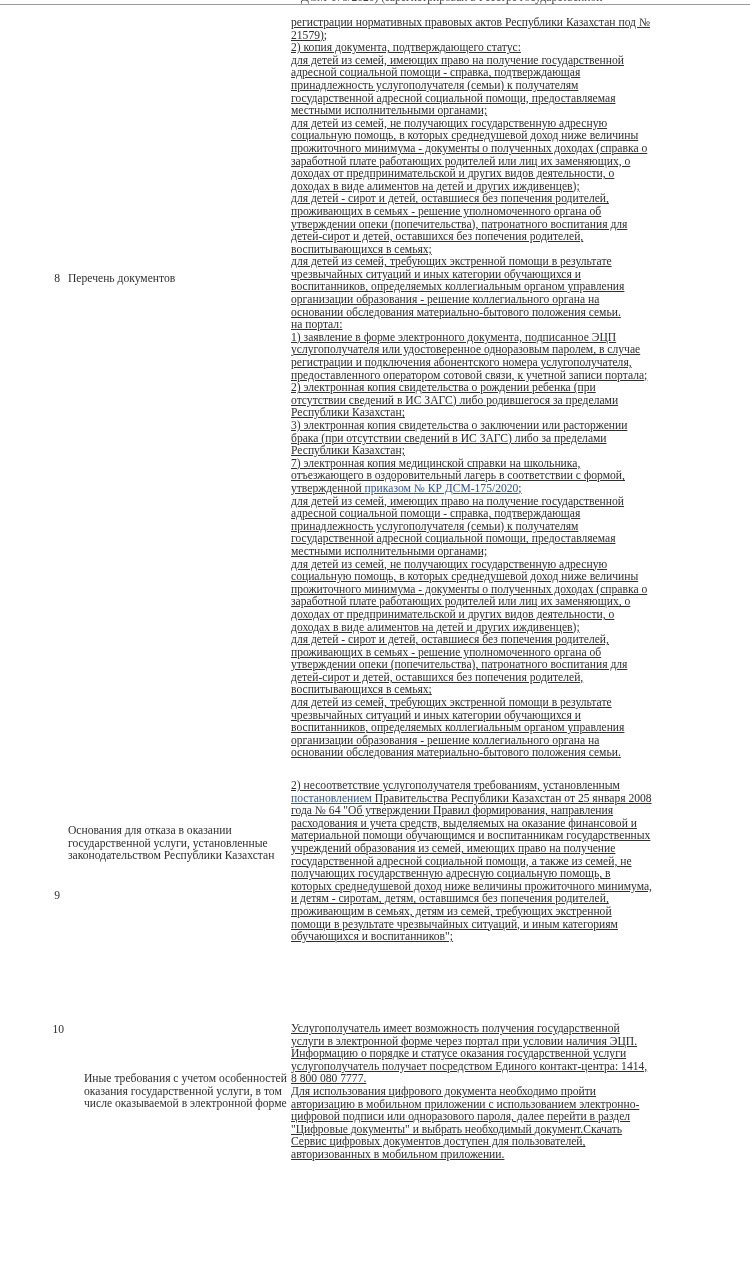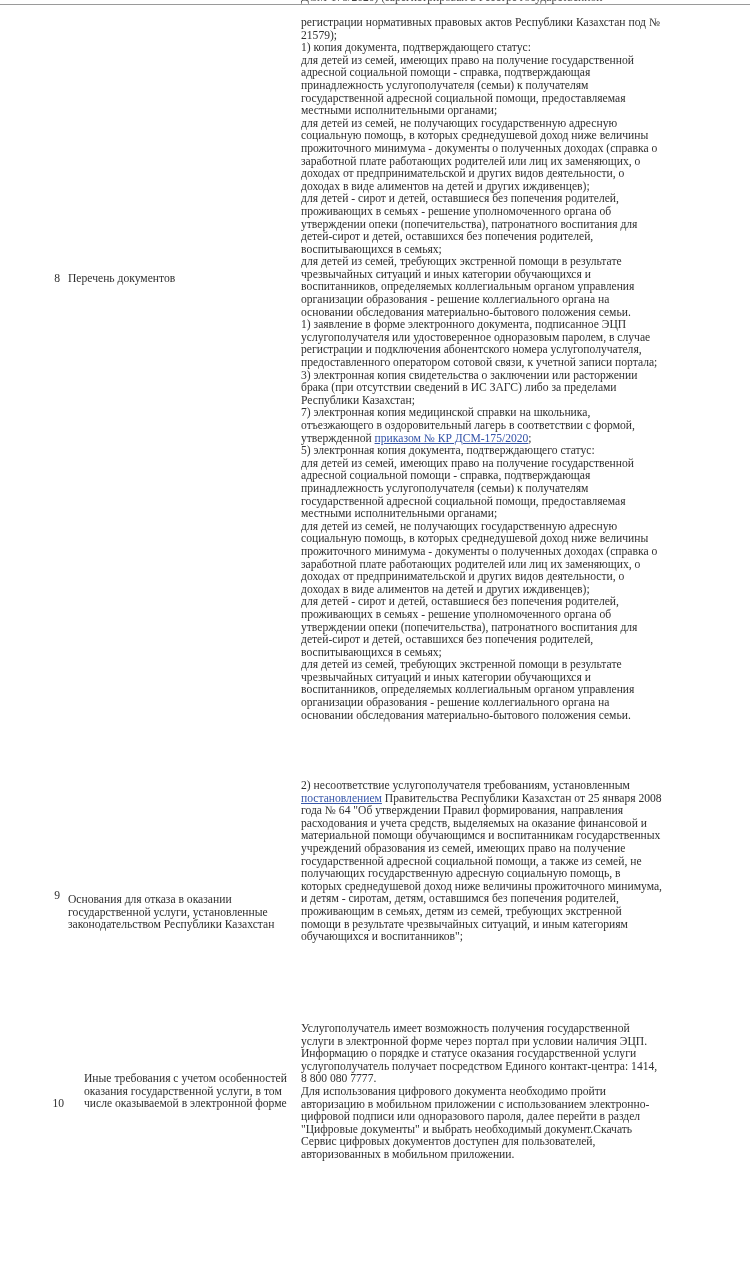--- a/index.html
+++ b/index.html
@@ -6,60 +6,61 @@
   body {
     width: 750px; height: 1280px; overflow: hidden; position: relative;
     font-family: "Liberation Serif", "DejaVu Serif", serif;
     font-size: 11.6px; line-height: 12.6px; color: #2f2f2f;
   }
   .top-rule { position: absolute; left: 0; top: 4px; width: 750px; height: 1px; background: #9a9a9a; }
   .cut-line { position: absolute; left: 301px; top: -8px; white-space: nowrap; color: #444; }
   .row { position: absolute; left: 0; width: 750px; }
   .num { position: absolute; text-align: right; width: 20px; }
   .label { position: absolute; }
-  .content { position: absolute; left: 301px; width: 362px; }
+  .content { position: absolute; left: 291px; width: 362px; text-decoration: underline; }
   .content p { margin: 0; }
   a.lnk { color: #3554a8; text-decoration: underline; text-align: center; }
 </style>
 </head>
 <body>
 
 <div class="top-rule"></div>
 <div class="cut-line">ДСМ-175/2020) (зарегистрирован в Реестре государственной</div>
 
 <div class="row">
   <div class="num" style="left:40px; top:273px;">8</div>
   <div class="label" style="left:68px; top:273px; width:220px;font-family:Liberation Serif, serif;">Перечень документов</div>
   <div class="content" style="top:17px;">
     <p>регистрации нормативных правовых актов Республики Казахстан под № 21579);</p>
-    <p>1) копия документа, подтверждающего статус:</p>
+    <p>2) копия документа, подтверждающего статус:</p>
     <p>для детей из семей, имеющих право на получение государственной адресной социальной помощи - справка, подтверждающая принадлежность услугополучателя (семьи) к получателям государственной адресной социальной помощи, предоставляемая местными исполнительными органами;</p>
     <p>для детей из семей, не получающих государственную адресную социальную помощь, в которых среднедушевой доход ниже величины прожиточного минимума - документы о полученных доходах (справка о заработной плате работающих родителей или лиц их заменяющих, о доходах от предпринимательской и других видов деятельности, о доходах в виде алиментов на детей и других иждивенцев);</p>
     <p>для детей - сирот и детей, оставшиеся без попечения родителей, проживающих в семьях - решение уполномоченного органа об утверждении опеки (попечительства), патронатного воспитания для детей-сирот и детей, оставшихся без попечения родителей, воспитывающихся в семьях;</p>
     <p>для детей из семей, требующих экстренной помощи в результате чрезвычайных ситуаций и иных категории обучающихся и воспитанников, определяемых коллегиальным органом управления организации образования - решение коллегиального органа на основании обследования материально-бытового положения семьи.</p>
+    <p>на портал:</p>
     <p>1) заявление в форме электронного документа, подписанное ЭЦП услугополучателя или удостоверенное одноразовым паролем, в случае регистрации и подключения абонентского номера услугополучателя, предоставленного оператором сотовой связи, к учетной записи портала;</p>
+    <p>2) электронная копия свидетельства о рождении ребенка (при отсутствии сведений в ИС ЗАГС) либо родившегося за пределами Республики Казахстан;</p>
     <p>3) электронная копия свидетельства о заключении или расторжении брака (при отсутствии сведений в ИС ЗАГС) либо за пределами Республики Казахстан;</p>
     <p><span>7) электронная копия медицинской справки на школьника, отъезжающего в оздоровительный лагерь в соответствии с формой, утвержденной </span><a class="lnk" href="#">приказом № КР ДСМ-175/2020</a><span>;</span></p>
-    <p>5) электронная копия документа, подтверждающего статус:</p>
     <p>для детей из семей, имеющих право на получение государственной адресной социальной помощи - справка, подтверждающая принадлежность услугополучателя (семьи) к получателям государственной адресной социальной помощи, предоставляемая местными исполнительными органами;</p>
     <p>для детей из семей, не получающих государственную адресную социальную помощь, в которых среднедушевой доход ниже величины прожиточного минимума - документы о полученных доходах (справка о заработной плате работающих родителей или лиц их заменяющих, о доходах от предпринимательской и других видов деятельности, о доходах в виде алиментов на детей и других иждивенцев);</p>
     <p>для детей - сирот и детей, оставшиеся без попечения родителей, проживающих в семьях - решение уполномоченного органа об утверждении опеки (попечительства), патронатного воспитания для детей-сирот и детей, оставшихся без попечения родителей, воспитывающихся в семьях;</p>
     <p>для детей из семей, требующих экстренной помощи в результате чрезвычайных ситуаций и иных категории обучающихся и воспитанников, определяемых коллегиальным органом управления организации образования - решение коллегиального органа на основании обследования материально-бытового положения семьи.</p>
   </div>
 </div>
 
 <div class="row">
   <div class="num" style="left:40px; top:890px;">9</div>
-  <div class="label" style="left:68px; top:894px; width:215px;">Основания для отказа в оказании государственной услуги, установленные законодательством Республики Казахстан</div>
+  <div class="label" style="left:68px; top:825px; width:215px;">Основания для отказа в оказании государственной услуги, установленные законодательством Республики Казахстан</div>
   <div class="content" style="top:780px;">
     <p><span>2) несоответствие услугополучателя требованиям, установленным </span><a class="lnk" href="#">постановлением</a><span> Правительства Республики Казахстан от 25 января 2008 года № 64 "Об утверждении Правил формирования, направления расходования и учета средств, выделяемых на оказание финансовой и материальной помощи обучающимся и воспитанникам государственных учреждений образования из семей, имеющих право на получение государственной адресной социальной помощи, а также из семей, не получающих государственную адресную социальную помощь, в которых среднедушевой доход ниже величины прожиточного минимума, и детям - сиротам, детям, оставшимся без попечения родителей, проживающим в семьях, детям из семей, требующих экстренной помощи в результате чрезвычайных ситуаций, и иным категориям обучающихся и воспитанников";</span></p>
   </div>
 </div>
 
 <div class="row">
-  <div class="num" style="left:34px; top:1098px; width:30px;">10</div>
+  <div class="num" style="left:34px; top:1024px; width:30px;">10</div>
   <div class="label" style="left:84px; top:1073px; width:225px;">Иные требования с учетом особенностей оказания государственной услуги, в том числе оказываемой в электронной форме</div>
   <div class="content" style="top:1023px;">
     <p>Услугополучатель имеет возможность получения государственной услуги в электронной форме через портал при условии наличия ЭЦП. Информацию о порядке и статусе оказания государственной услуги услугополучатель получает посредством Единого контакт-центра: 1414, 8 800 080 7777.</p>
     <p>Для использования цифрового документа необходимо пройти авторизацию в мобильном приложении с использованием электронно-цифровой подписи или одноразового пароля, далее перейти в раздел "Цифровые документы" и выбрать необходимый документ.Скачать</p>
     <p>Сервис цифровых документов доступен для пользователей, авторизованных в мобильном приложении.</p>
   </div>
 </div>
 
 </body></html>

